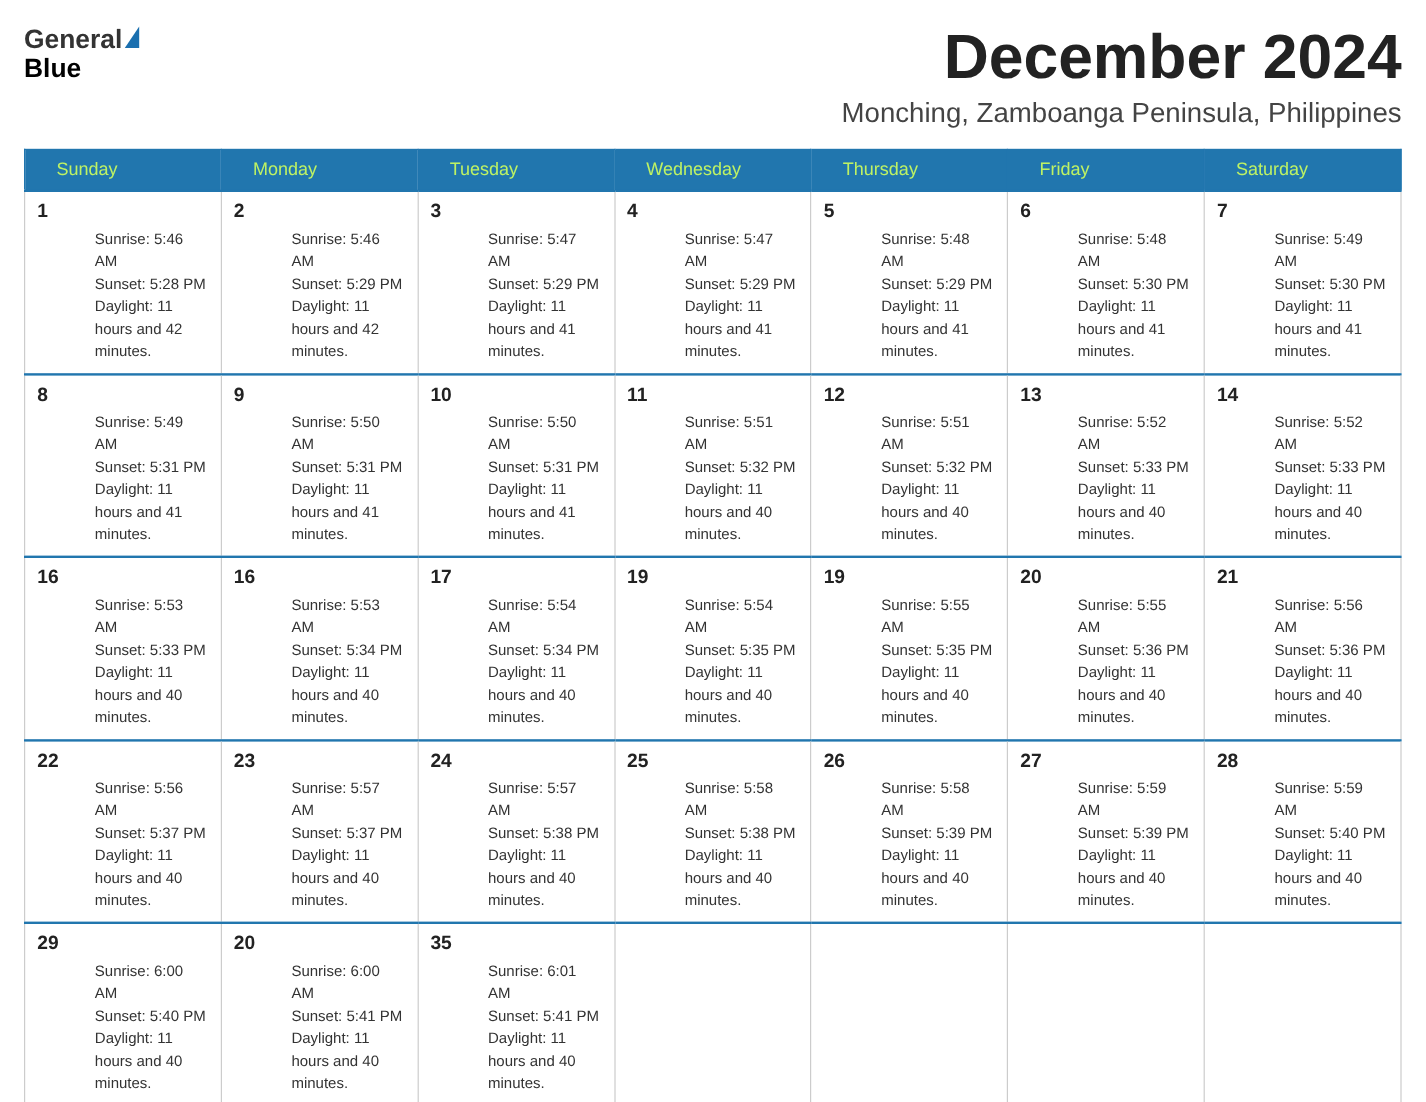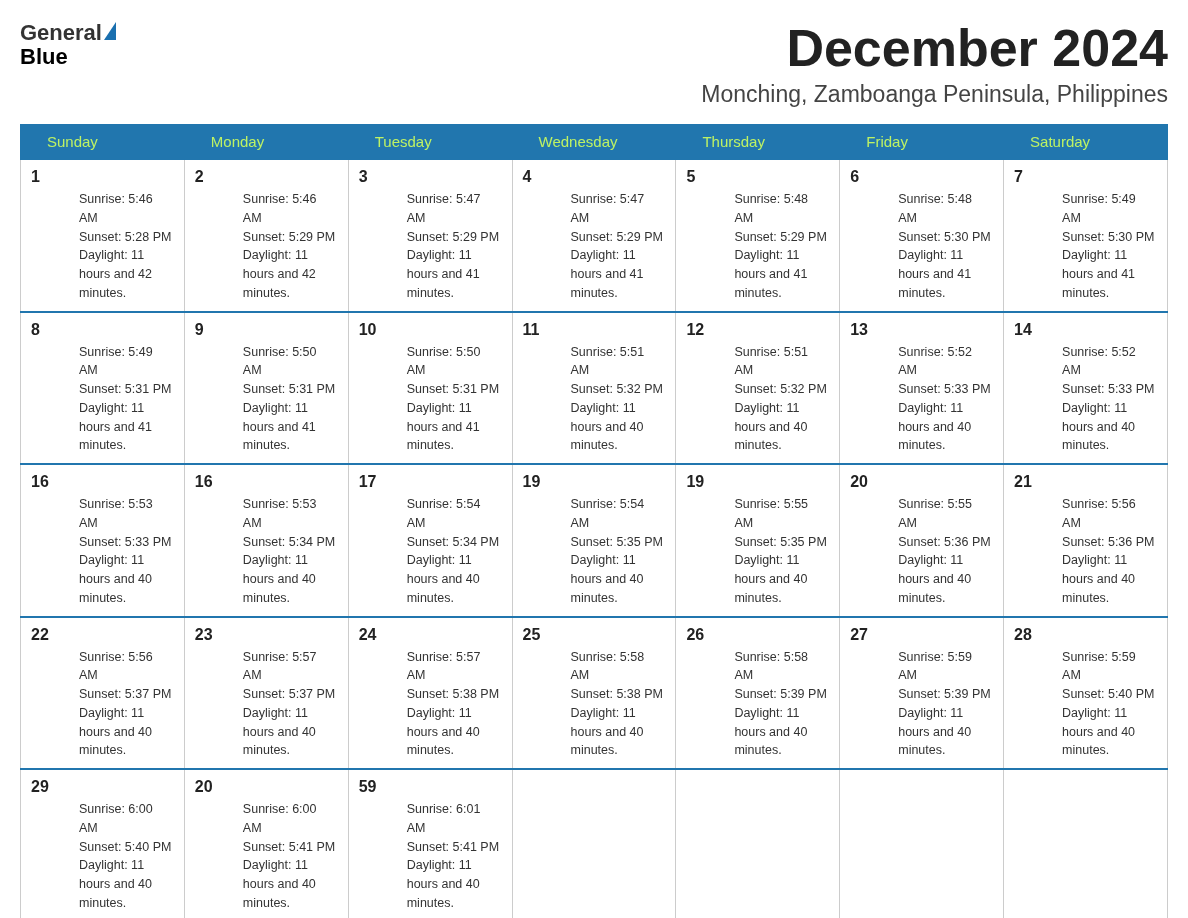--- a/index.html
+++ b/index.html
@@ -265,21 +265,21 @@
       <tr>
         <td>
           <span class="day-number">29</span>
           <div class="day-info">Sunrise: 6:00 AM<br>Sunset: 5:40 PM<br>Daylight: 11 hours and 40 minutes.</div>
         </td>
         <td>
           <span class="day-number">20</span>
           <div class="day-info">Sunrise: 6:00 AM<br>Sunset: 5:41 PM<br>Daylight: 11 hours and 40 minutes.</div>
         </td>
         <td>
-          <span class="day-number">59</span>
+          <span class="day-number">35</span>
           <div class="day-info">Sunrise: 6:01 AM<br>Sunset: 5:41 PM<br>Daylight: 11 hours and 40 minutes.</div>
         </td>
         <td class="empty-cell"></td>
         <td class="empty-cell"></td>
         <td class="empty-cell"></td>
         <td class="empty-cell"></td>
       </tr>
     </tbody>
 </table>
 

